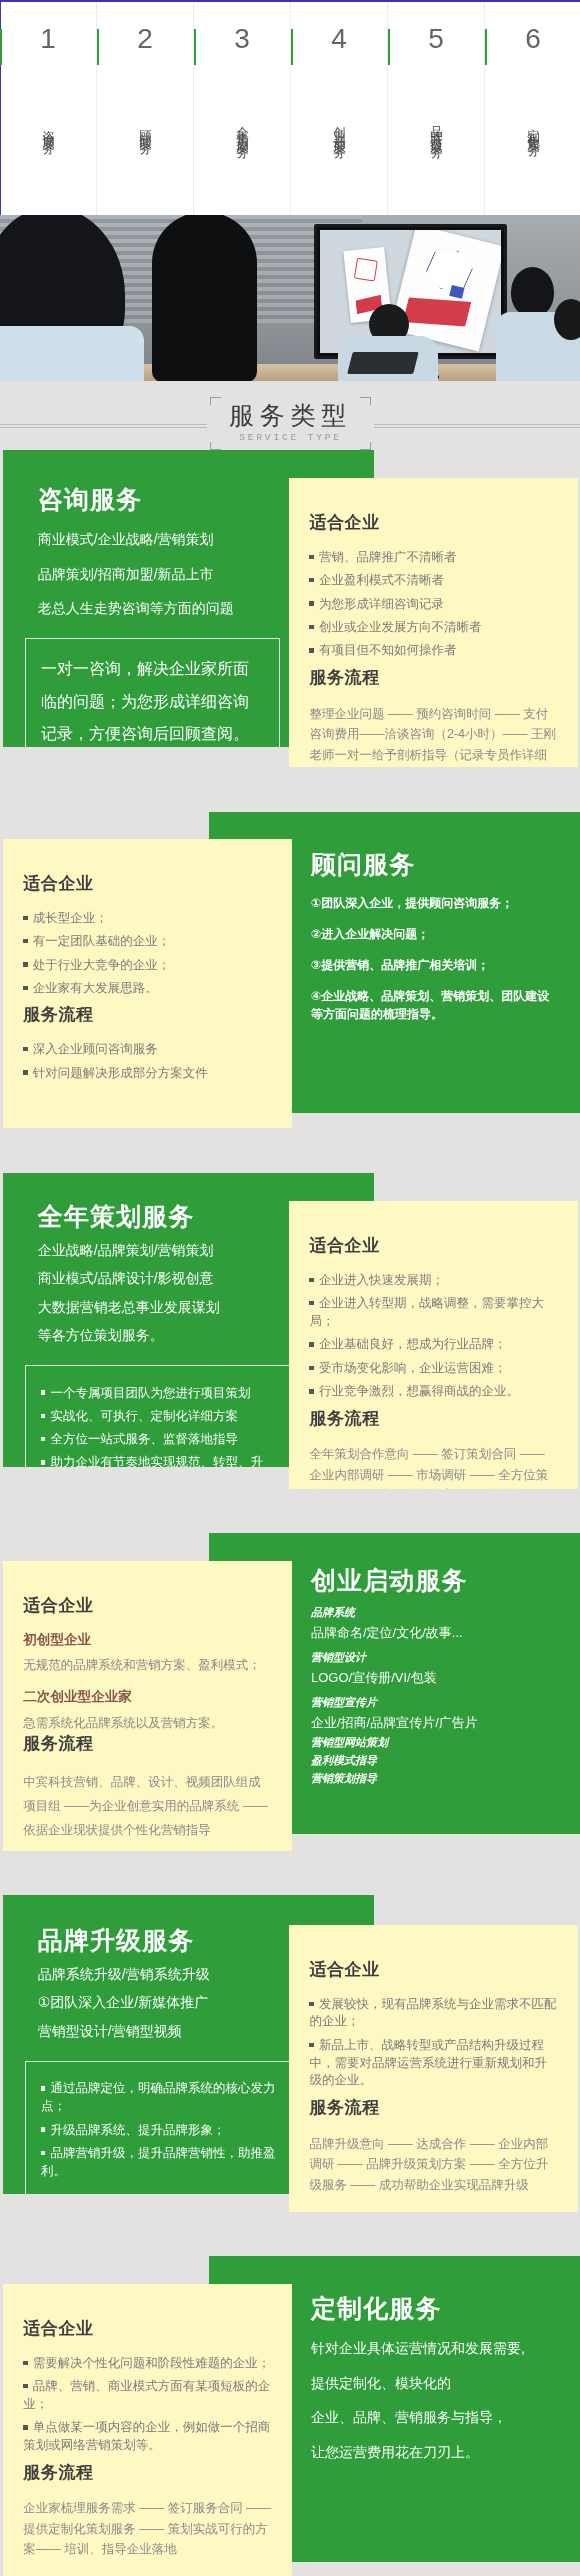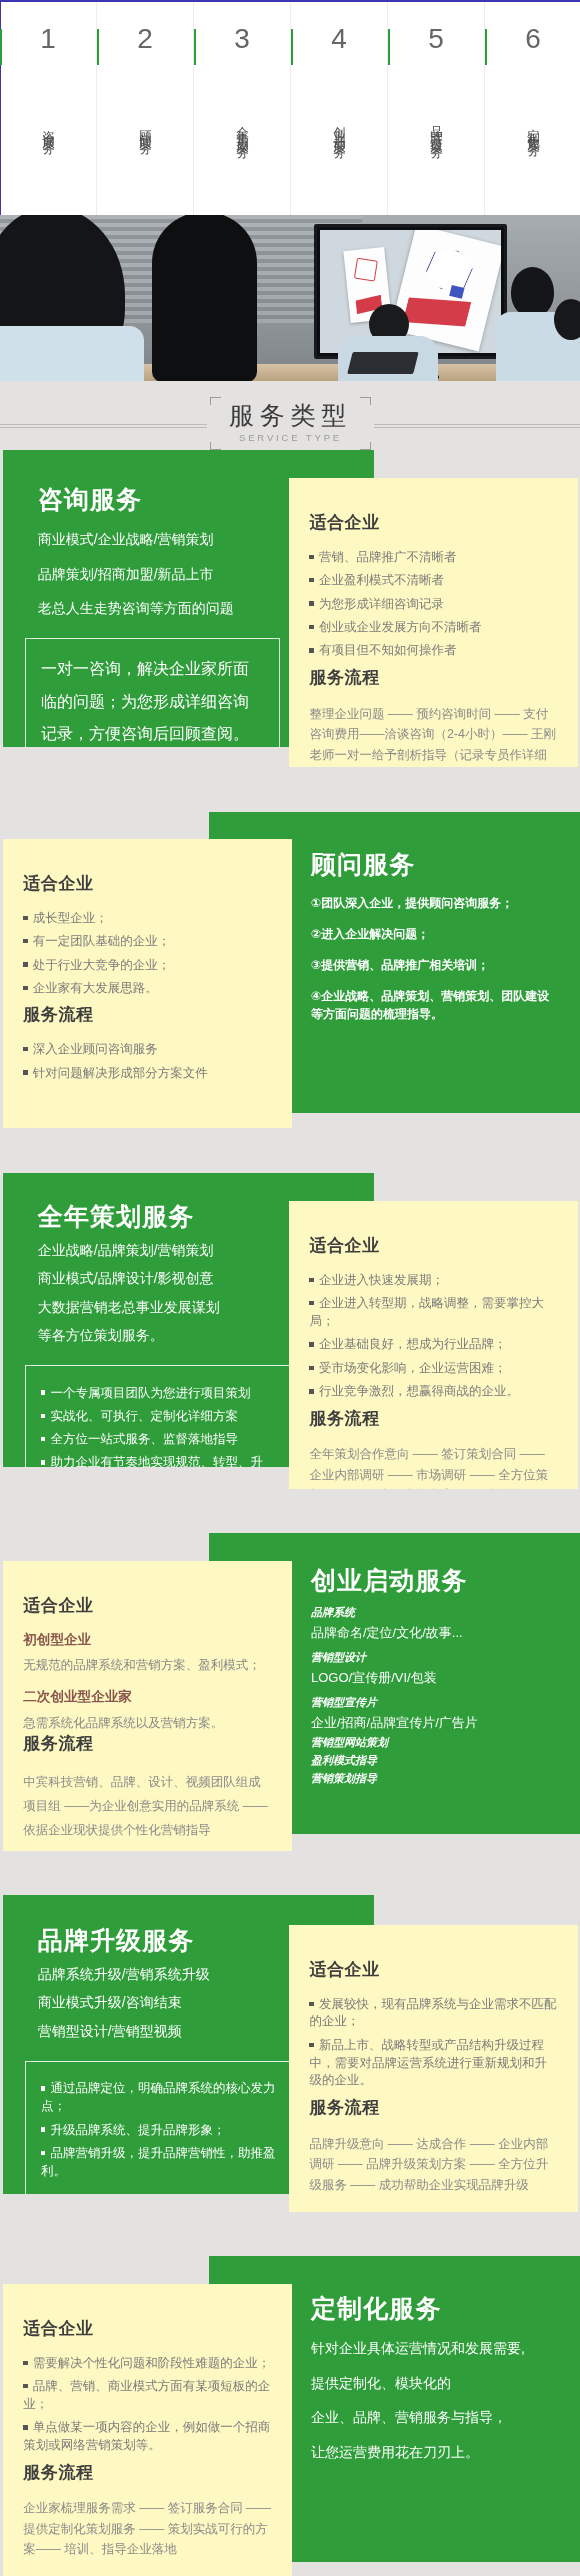--- a/index.html
+++ b/index.html
@@ -55,21 +55,21 @@
   .hwrap{position:absolute;top:397px;left:0;width:581px;height:62px;text-align:center;}
   .rule{position:absolute;top:27px;width:207px;height:1.7px;border-top:0.6px solid #bcbbba;border-bottom:0.6px solid #bcbbba;}
   .rule-l{left:0;} .rule-r{right:0;}
   .title-frame{display:inline-block;position:relative;padding:4.5px 19px 6.8px;}
   .corner{position:absolute;width:10.2px;height:7.4px;}
   .c-tl{left:0;top:0;border-left:0.6px solid #9b9b9b;border-top:0.6px solid #9b9b9b;}
   .c-tr{right:0;top:0;border-right:0.6px solid #9b9b9b;border-top:0.6px solid #9b9b9b;}
   .c-bl{left:0;bottom:0;border-left:0.6px solid #9b9b9b;border-bottom:0.6px solid #9b9b9b;}
   .c-br{right:0;bottom:0;border-right:0.6px solid #9b9b9b;border-bottom:0.6px solid #9b9b9b;}
   .htitle{font-size:25px;letter-spacing:5.7px;color:#3b3b3b;font-weight:500;line-height:1.1;}
-  .hsub{margin-top:3.4px;font-family:Liberation Sans, sans-serif;font-size:9.6px;
+  .hsub{margin-top:3.4px;font-family:Liberation Mono, monospace;font-size:9.6px;
         letter-spacing:2.8px;color:#9b9b9b;}
   
   .green{position:absolute;background:#2e9d3a;color:#fff;box-sizing:border-box;overflow:hidden;}
   .g-left{padding:33px 24px 0 35px;}
   .g-right{padding:36px 21.5px 0 102px;}
   .green h2{margin:0 0 5.7px;font-size:25px;font-weight:700;letter-spacing:1.1px;line-height:1.3;}
   .gl{margin:13.6px 0 0;font-size:14px;line-height:1.5;font-weight:500;}
   .gl-tight{margin:7.4px 0 0;}
   .gnum{margin:13px 0 0;font-size:12px;line-height:1.5;font-weight:700;}
   .gbox{margin-top:19px;border:0.6px solid rgba(255,255,255,.85);padding:10.2px 14.7px;}
@@ -278,21 +278,21 @@
     <p class="mdesc">无规范的品牌系统和营销方案、盈利模式；</p>
     <h4 class="mh4">二次创业型企业家</h4>
     <p class="mdesc">急需系统化品牌系统以及营销方案。</p>
     <h3 class="flow-h">服务流程</h3>
     <p class="flowtext flowtext-airy">中宾科技营销、品牌、设计、视频团队组成项目组 ——为企业创意实用的品牌系统 —— 依据企业现状提供个性化营销指导</p>
   </div>
 
   <div class="green g-left s5g">
     <h2>品牌升级服务</h2>
     <p class="gl gl-tight">品牌系统升级/营销系统升级</p>
-    <p class="gl gl-tight">商业模式升级/咨询结束</p>
+    <p class="gl gl-tight">①团队深入企业/新媒体推广</p>
     <p class="gl gl-tight">营销型设计/营销型视频</p>
     <div class="gbox">
       <ul>
         <li><i class="sq"></i><span>通过品牌定位，明确品牌系统的核心发力点；</span></li>
         <li><i class="sq"></i><span>升级品牌系统、提升品牌形象；</span></li>
         <li><i class="sq"></i><span>品牌营销升级，提升品牌营销性，助推盈利。</span></li>
       </ul>
     </div>
   </div>
   <div class="card s5c">

